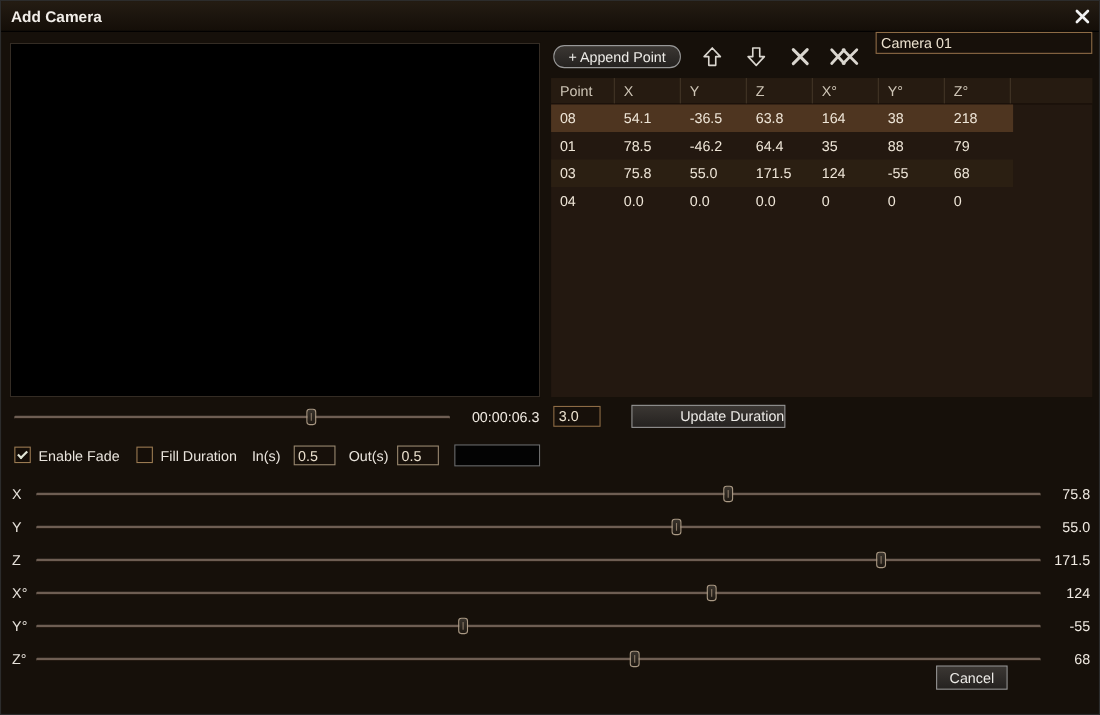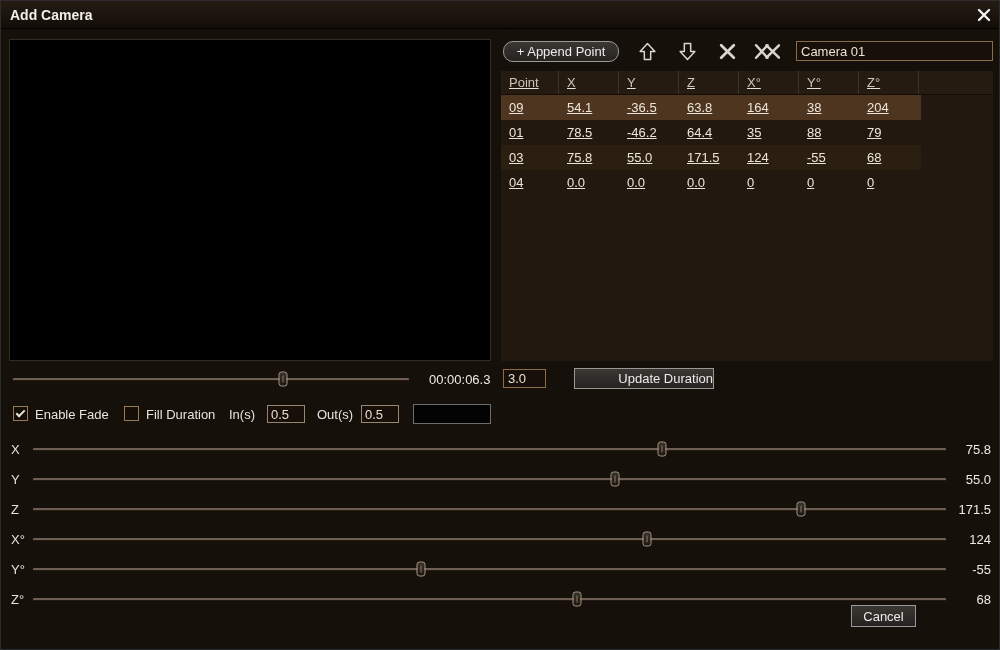--- a/index.html
+++ b/index.html
@@ -65,27 +65,27 @@
 
   
   .btn {
     position:absolute; display:flex; align-items:center; justify-content:center;
     background:linear-gradient(#3b3733,#252220);
     border:1px solid #989898; color:#edebe7; font-size:13px; cursor:pointer;
   }
   .append-btn { left:502px; top:40px; width:116px; height:21px;border-radius:10px; }
   .icon-btn { position:absolute; top:38px; width:26px; height:24px; display:flex; align-items:center; justify-content:center; cursor:pointer; }
   .name-input {
-    position:absolute; left:795px; top:40px; width:197px; height:20px;
+    position:absolute; left:795px; top:28px; width:197px; height:20px;
     background:#17100a; border:1px solid #8d6b45; color:#ece2cf;
     font-size:13px; padding:0 4px; font-family:"Liberation Sans", sans-serif;
   }
 
   
-  .tbl { position:absolute; left:500px; top:70px; width:492px; height:290px; background:#231810;text-decoration:underline; }
+  .tbl { position:absolute; left:500px; top:70px; width:492px; height:290px; background:#231810; }
   .tbl-head { display:flex; height:24px; color:#cdc4b5; background:#261b11; border-bottom:1px solid #150d07; }
   .th { display:flex; align-items:center; padding-left:8px; height:100%; border-right:1px solid rgba(210,185,150,0.16); }
   .tr { display:flex; height:25px; align-items:center; width:420px; color:#eee5d7; }
   .tr.selected { background:#4e3520; }
   .tr.alt { background:#2b1f12; }
   .td { padding-left:8px; }
   .w-point { width:58px; } .w-col { width:60px; } .w-fill { flex:1; border-right:none; }
 
   .watermark {
     position:absolute; left:538px; top:84px; font-size:27px; font-weight:bold;
@@ -188,27 +188,27 @@
       <div class="th w-col">X</div>
       <div class="th w-col">Y</div>
       <div class="th w-col">Z</div>
       <div class="th w-col">X°</div>
       <div class="th w-col">Y°</div>
       <div class="th w-col">Z°</div>
       <div class="th w-fill"></div>
     </div>
 
     <div class="tr selected">
-      <div class="td w-point">09</div>
+      <div class="td w-point">08</div>
       <div class="td w-col">54.1</div>
       <div class="td w-col">-36.5</div>
       <div class="td w-col">63.8</div>
       <div class="td w-col">164</div>
       <div class="td w-col">38</div>
-      <div class="td w-col">204</div>
+      <div class="td w-col">218</div>
     </div>
     <div class="tr">
       <div class="td w-point">01</div>
       <div class="td w-col">78.5</div>
       <div class="td w-col">-46.2</div>
       <div class="td w-col">64.4</div>
       <div class="td w-col">35</div>
       <div class="td w-col">88</div>
       <div class="td w-col">79</div>
     </div>

